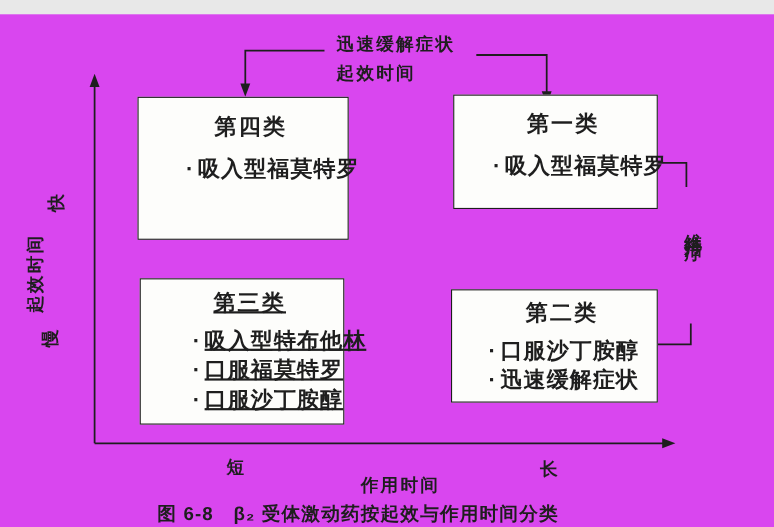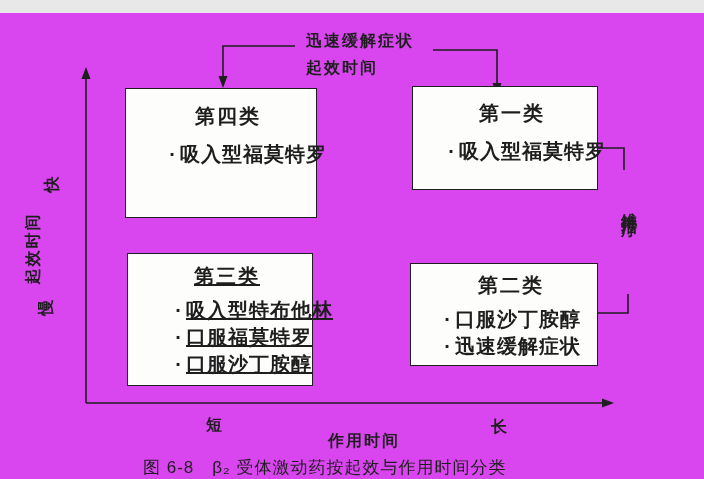--- a/index.html
+++ b/index.html
@@ -18,21 +18,21 @@
   .cat-items{margin:0;padding:0;list-style:none;}
   .cat-item{white-space:nowrap;font-weight:bold;letter-spacing:1px;}
   .bullet{display:inline-block;width:14px;text-align:center;font-weight:bold;}
   .rot{transform:rotate(-90deg);white-space:nowrap;text-align:center;}
   .axis-word{font-size:16px;font-weight:bold;letter-spacing:2px;}
   .top-note{font-size:16px;font-weight:bold;line-height:27px;letter-spacing:2px;white-space:nowrap;}
   .vertical-note{
     writing-mode:vertical-rl;text-orientation:upright;
     font-size:16px;font-weight:bold;letter-spacing:3px;white-space:nowrap;
   }
-  .caption{font-size:17px;font-weight:normal;letter-spacing:1px;white-space:nowrap;text-align:right;}
+  .caption{font-size:17px;font-weight:bold;letter-spacing:1px;white-space:nowrap;text-align:right;}
 </style>
 </head>
 <body>
 
 <div class="canvas">
 
   <svg class="diagram-svg" viewBox="0 0 704 479" xmlns="http://www.w3.org/2000/svg">
     <g stroke="#1e1e1e" stroke-width="1.6" fill="none">
       <path d="M86,390 L86,60"></path>
       <path d="M86,390 L608,390"></path>

